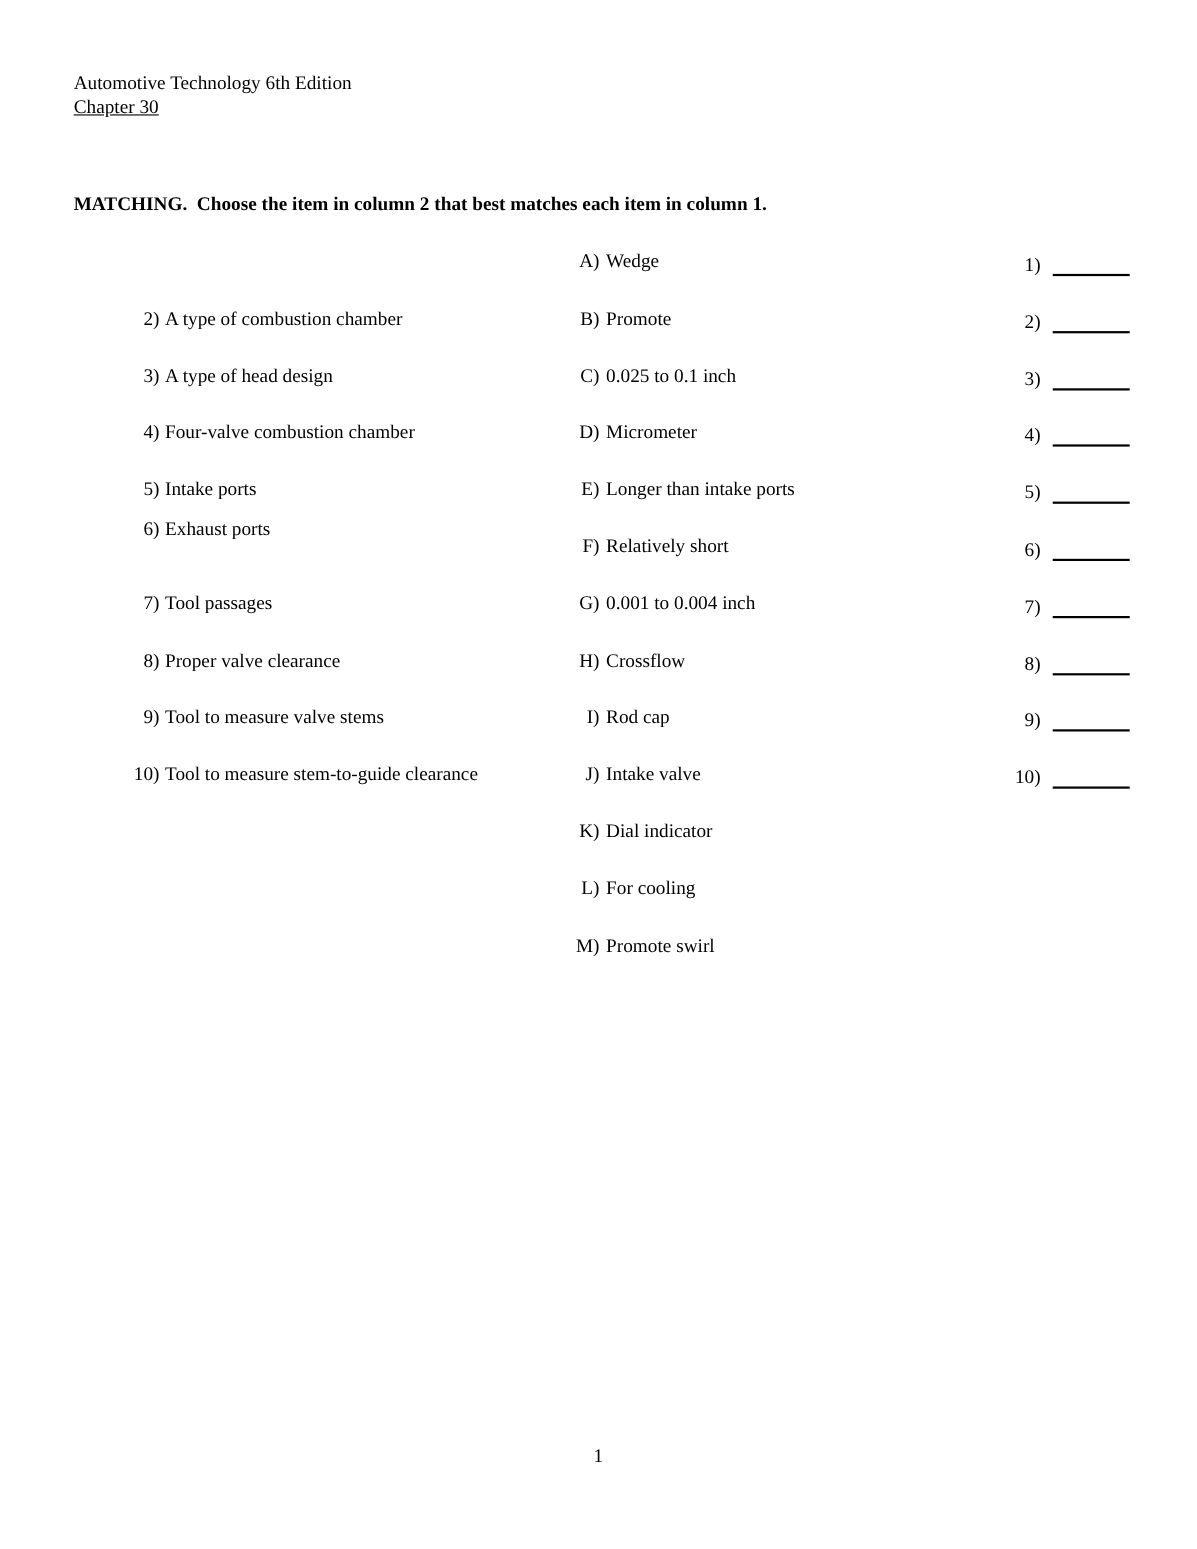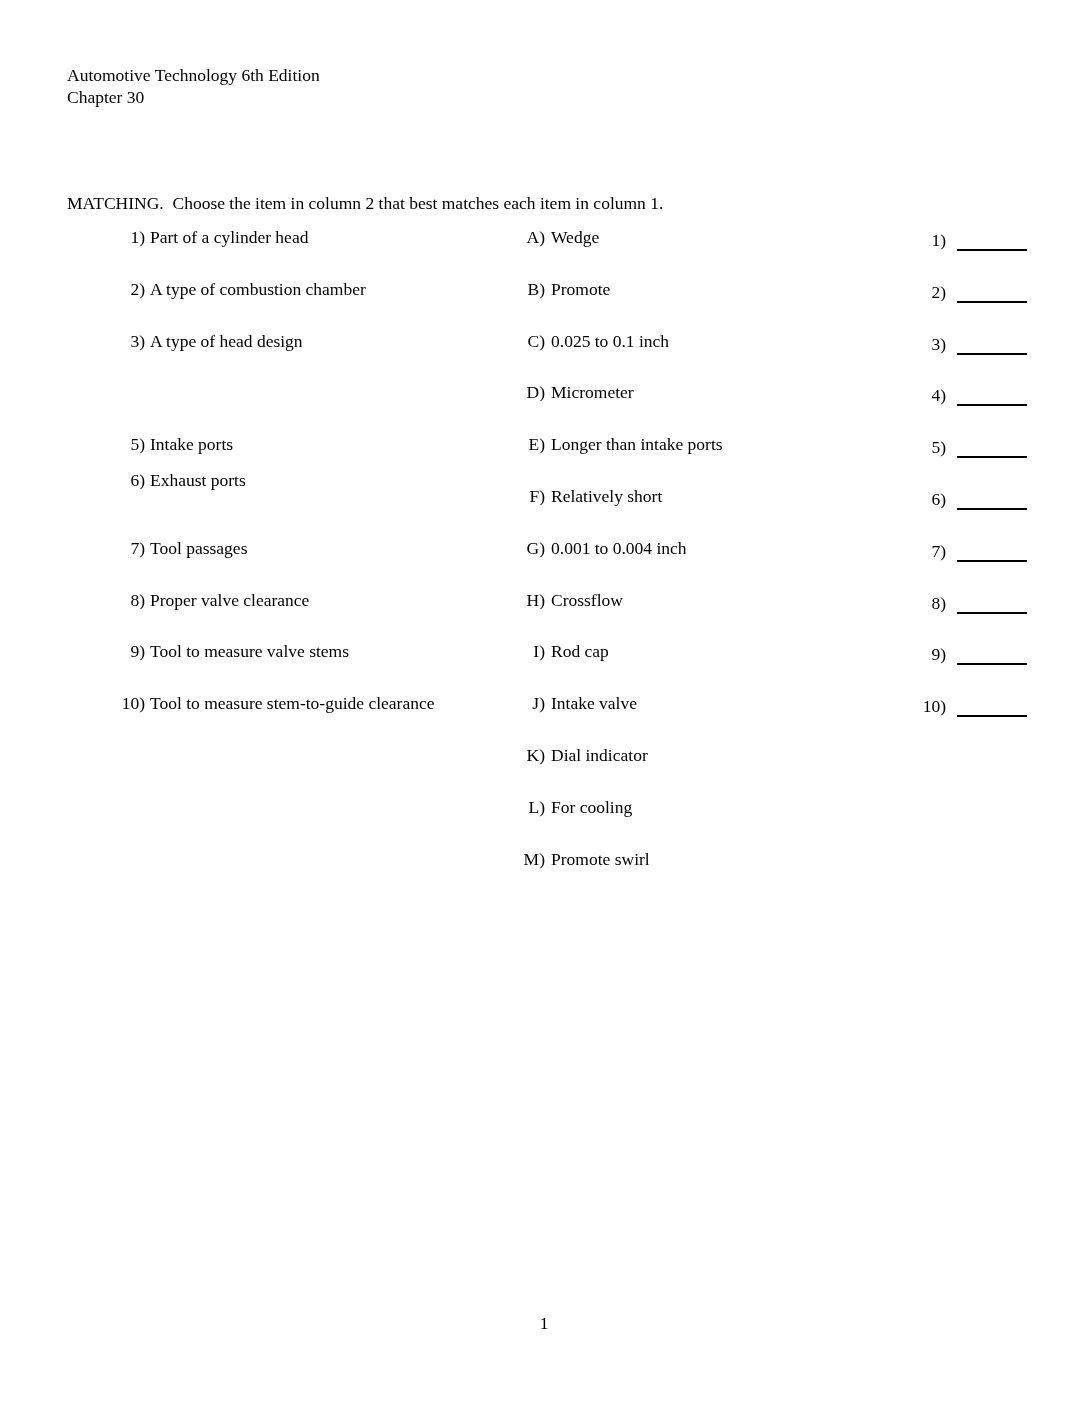--- a/index.html
+++ b/index.html
@@ -8,32 +8,32 @@
     width: 1088px;
     height: 1408px;
     background: #ffffff;
     color: #000000;
     font-family: "Liberation Serif", "DejaVu Serif", serif;
     font-size: 17.5px;
     overflow: hidden;
   }
   .abs { position: absolute; white-space: nowrap; }
   .doc-title   { left: 67px; top: 65px; }
-  .doc-chapter { left: 67px; top: 87px; }
+  .doc-chapter { left: 67px; top: 87px; text-decoration: underline; }
   .name-row    { left: 67px; top: 122px; }
   .name-line {
     display: inline-block;
     width: 311px;
     height: 17px;
     border-bottom: 1.5px solid #000;
     transform: translateY(3px);
   }
   .instruction {
-    left: 67px; top: 193px;
-    font-weight: normal;
+    left: 67px; top: 175px;
+    font-weight: bold;
     white-space: pre-wrap;
   }
   .m-row { position: absolute; white-space: nowrap; }
   .c1 .num { display: inline-block; width: 145px; text-align: right; }
   .c1 .txt { margin-left: 5px; }
   .c2 { left: 470px; }
   .c2 .ltr { display: inline-block; width: 75px; text-align: right; }
   .c2 .txt { margin-left: 6px; }
   .c3 { left: 860px; }
   .c3 .num { display: inline-block; width: 86px; text-align: right; }
@@ -56,23 +56,23 @@
 <body>
 
 <div class="page">
 
   <div class="abs doc-title">Automotive Technology 6th Edition</div>
   <div class="abs doc-chapter">Chapter 30</div>
 
 
   <div class="abs instruction">MATCHING.  Choose the item in column 2 that best matches each item in column 1.</div>
 
-  <div class="m-row c1" style="top:227px"><span class="num">1)</span><span class="txt">Part of a cylinder head</span></div>
   <div class="m-row c1" style="top:279px"><span class="num">2)</span><span class="txt">A type of combustion chamber</span></div>
   <div class="m-row c1" style="top:331px"><span class="num">3)</span><span class="txt">A type of head design</span></div>
+  <div class="m-row c1" style="top:382px"><span class="num">4)</span><span class="txt">Four-valve combustion chamber</span></div>
   <div class="m-row c1" style="top:434px"><span class="num">5)</span><span class="txt">Intake ports</span></div>
   <div class="m-row c1" style="top:470px"><span class="num">6)</span><span class="txt">Exhaust ports</span></div>
   <div class="m-row c1" style="top:538px"><span class="num">7)</span><span class="txt">Tool passages</span></div>
   <div class="m-row c1" style="top:590px"><span class="num">8)</span><span class="txt">Proper valve clearance</span></div>
   <div class="m-row c1" style="top:641px"><span class="num">9)</span><span class="txt">Tool to measure valve stems</span></div>
   <div class="m-row c1" style="top:693px"><span class="num">10)</span><span class="txt">Tool to measure stem-to-guide clearance</span></div>
 
   <div class="m-row c2" style="top:227px"><span class="ltr">A)</span><span class="txt">Wedge</span></div>
   <div class="m-row c2" style="top:279px"><span class="ltr">B)</span><span class="txt">Promote</span></div>
   <div class="m-row c2" style="top:331px"><span class="ltr">C)</span><span class="txt">0.025 to 0.1 inch</span></div>

